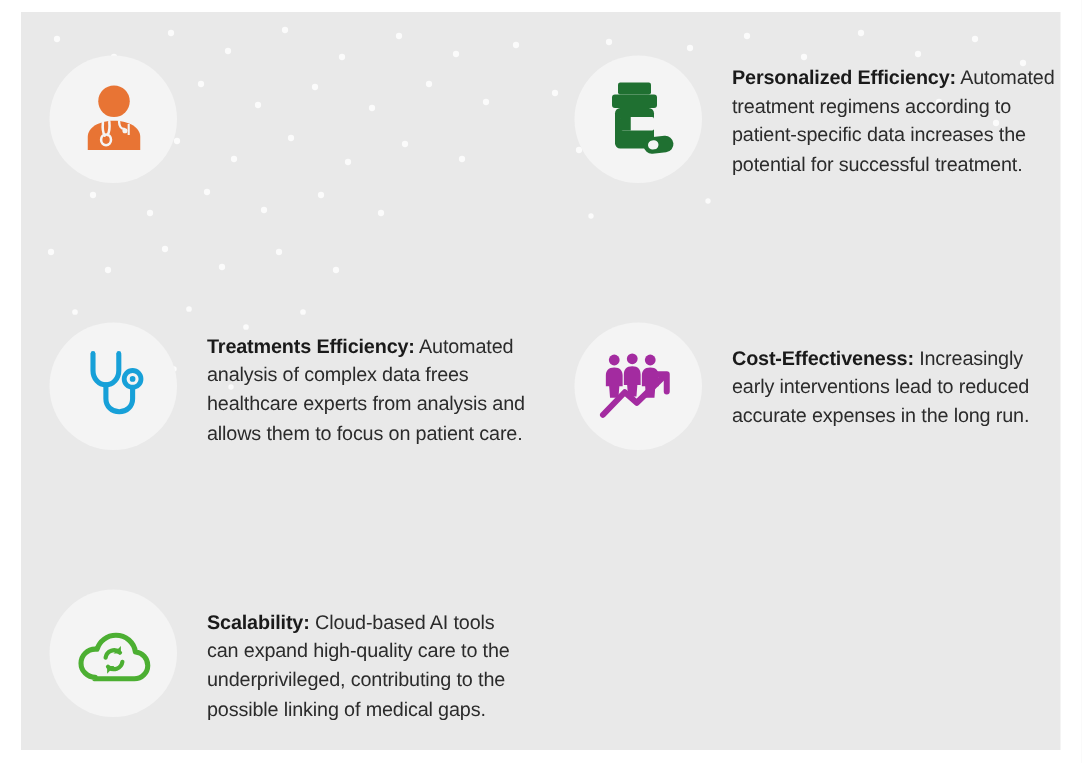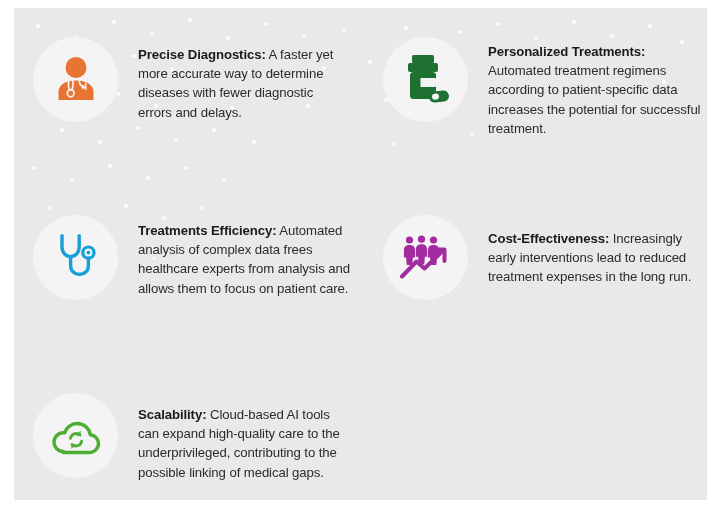--- a/index.html
+++ b/index.html
@@ -161,39 +161,36 @@
         <circle cx="28" cy="15.5" r="10.5" fill="#e87434"></circle>
         <path d="M28 28.5c-10.2 0-17.5 4.6-17.5 10.8V48h35v-8.7C45.5 33.1 38.2 28.5 28 28.5z" fill="#e87434"></path>
         <path d="M20.6 29.6c-.3 3.2-.2 6.6 1.2 8.8" stroke="#f4f4f4" stroke-width="1.7" fill="none" stroke-linecap="round"></path>
         <path d="M24.9 29.2c.3 3.2.2 6.6-1.2 8.8" stroke="#f4f4f4" stroke-width="1.7" fill="none" stroke-linecap="round"></path>
         <ellipse cx="22.7" cy="41.2" rx="3.3" ry="3.6" fill="none" stroke="#f4f4f4" stroke-width="1.7"></ellipse>
         <path d="M31.4 29.1c0 3 1.6 4.8 3.4 4.8" stroke="#f4f4f4" stroke-width="1.6" fill="none" stroke-linecap="round"></path>
         <circle cx="35.3" cy="35.2" r="1.7" fill="#f4f4f4"></circle>
         <path d="M37.8 30.6l0 7.4" stroke="#f4f4f4" stroke-width="1.4" fill="none"></path>
       </svg>
     </div>
-    <div class="benefit-text">
-      <span class="lead">Precise Diagnostics:</span><span> A faster yet more accurate way to determine diseases with fewer diagnostic errors and delays.</span>
-    </div>
   </div>
 
   <div class="benefit" id="benefit-1">
     <div class="icon-disc">
       <svg width="52" height="54" viewBox="0 0 52 54" xmlns="http://www.w3.org/2000/svg">
         <rect x="12" y="2" width="22" height="8" rx="1.5" fill="#1f7031"></rect>
         <rect x="8" y="10" width="30" height="9" rx="2" fill="#1f7031"></rect>
         <rect x="10" y="19" width="26" height="27" rx="3.5" fill="#1f7031"></rect>
         <rect x="14" y="25" width="22" height="9" rx="1.2" fill="#f4f4f4"></rect>
         <rect x="14" y="25" width="6.5" height="9" fill="#1f7031"></rect>
         <rect x="29" y="38" width="20" height="11" rx="5.5" fill="#1f7031" transform="rotate(-6 39 43.5)"></rect>
         <rect x="32" y="40.6" width="7" height="6" rx="3" fill="#f4f4f4" transform="rotate(-6 35.5 43.6)"></rect>
       </svg>
     </div>
     <div class="benefit-text">
-      <span class="lead">Personalized Treatments:</span><span> Automated treatment regimens according to patient-specific data increases the potential for successful treatment.</span>
+      <span class="lead">Personalized Efficiency:</span><span> Automated treatment regimens according to patient-specific data increases the potential for successful treatment.</span>
     </div>
   </div>
 
   <div class="benefit" id="benefit-2">
     <div class="icon-disc">
       <svg width="52" height="56" viewBox="0 0 52 56" xmlns="http://www.w3.org/2000/svg">
         <g fill="none" stroke="#17a0d8" stroke-width="3.4" stroke-linecap="round">
           <path d="M12 6.5v10.5c0 5.6 3.9 9.6 8.6 9.6s8.6-4 8.6-9.6V6.5"></path>
           <circle cx="12" cy="5.6" r="1.6" fill="#17a0d8" stroke="none"></circle>
           <circle cx="29.2" cy="5.6" r="1.6" fill="#17a0d8" stroke="none"></circle>
@@ -220,21 +217,21 @@
           <path d="M23.5 10.2c-4 0-5.6 2.2-5.6 5.4v7.1h2.2l.6 7.6h5.6l.6-7.6h2.2v-7.1c0-3.2-1.6-5.4-5.6-5.4z"></path>
 
           <circle cx="35.5" cy="6" r="3.6"></circle>
           <path d="M35.5 11c-4 0-5.6 2.2-5.6 5.4v7.1h2.2l.6 7.6h5.6l.6-7.6h2.2v-7.1c0-3.2-1.6-5.4-5.6-5.4z"></path>
         </g>
         <path d="M4 42.5 L18.5 27.5 L26.5 34.5 L45 16.5" fill="none" stroke="#a32ba0" stroke-width="4" stroke-linejoin="round" stroke-linecap="round"></path>
         <path d="M34.5 15.5 L46.5 15.5 L46.5 27" fill="none" stroke="#a32ba0" stroke-width="4" stroke-linejoin="round" stroke-linecap="round"></path>
       </svg>
     </div>
     <div class="benefit-text">
-      <span class="lead">Cost-Effectiveness:</span><span> Increasingly early interventions lead to reduced treatment expenses in the long run.</span>
+      <span class="lead">Cost-Effectiveness:</span><span> Increasingly early interventions lead to reduced accurate expenses in the long run.</span>
     </div>
   </div>
 
   <div class="benefit" id="benefit-4">
     <div class="icon-disc">
       <svg width="58" height="44" viewBox="0 0 58 44" xmlns="http://www.w3.org/2000/svg">
         <path d="M16 38.5h26.5c5 0 9-4 9-8.9 0-4.7-3.6-8.5-8.2-8.9-.9-6.4-6.4-11.2-13-11.2-5.9 0-11 3.9-12.6 9.3-.4-.05-.8-.08-1.2-.08-5.2 0-9.5 4.2-9.5 9.4s4.3 9.4 9.5 9.4z" fill="none" stroke="#4caf32" stroke-width="3.4" stroke-linejoin="round"></path>
         <g fill="none" stroke="#4caf32" stroke-width="2.8" stroke-linecap="round">
           <path d="M23.4 24.4a5.7 5.7 0 0 1 9.6-3.3"></path>
           <path d="M34.6 27.2a5.7 5.7 0 0 1-9.6 3.3"></path>

